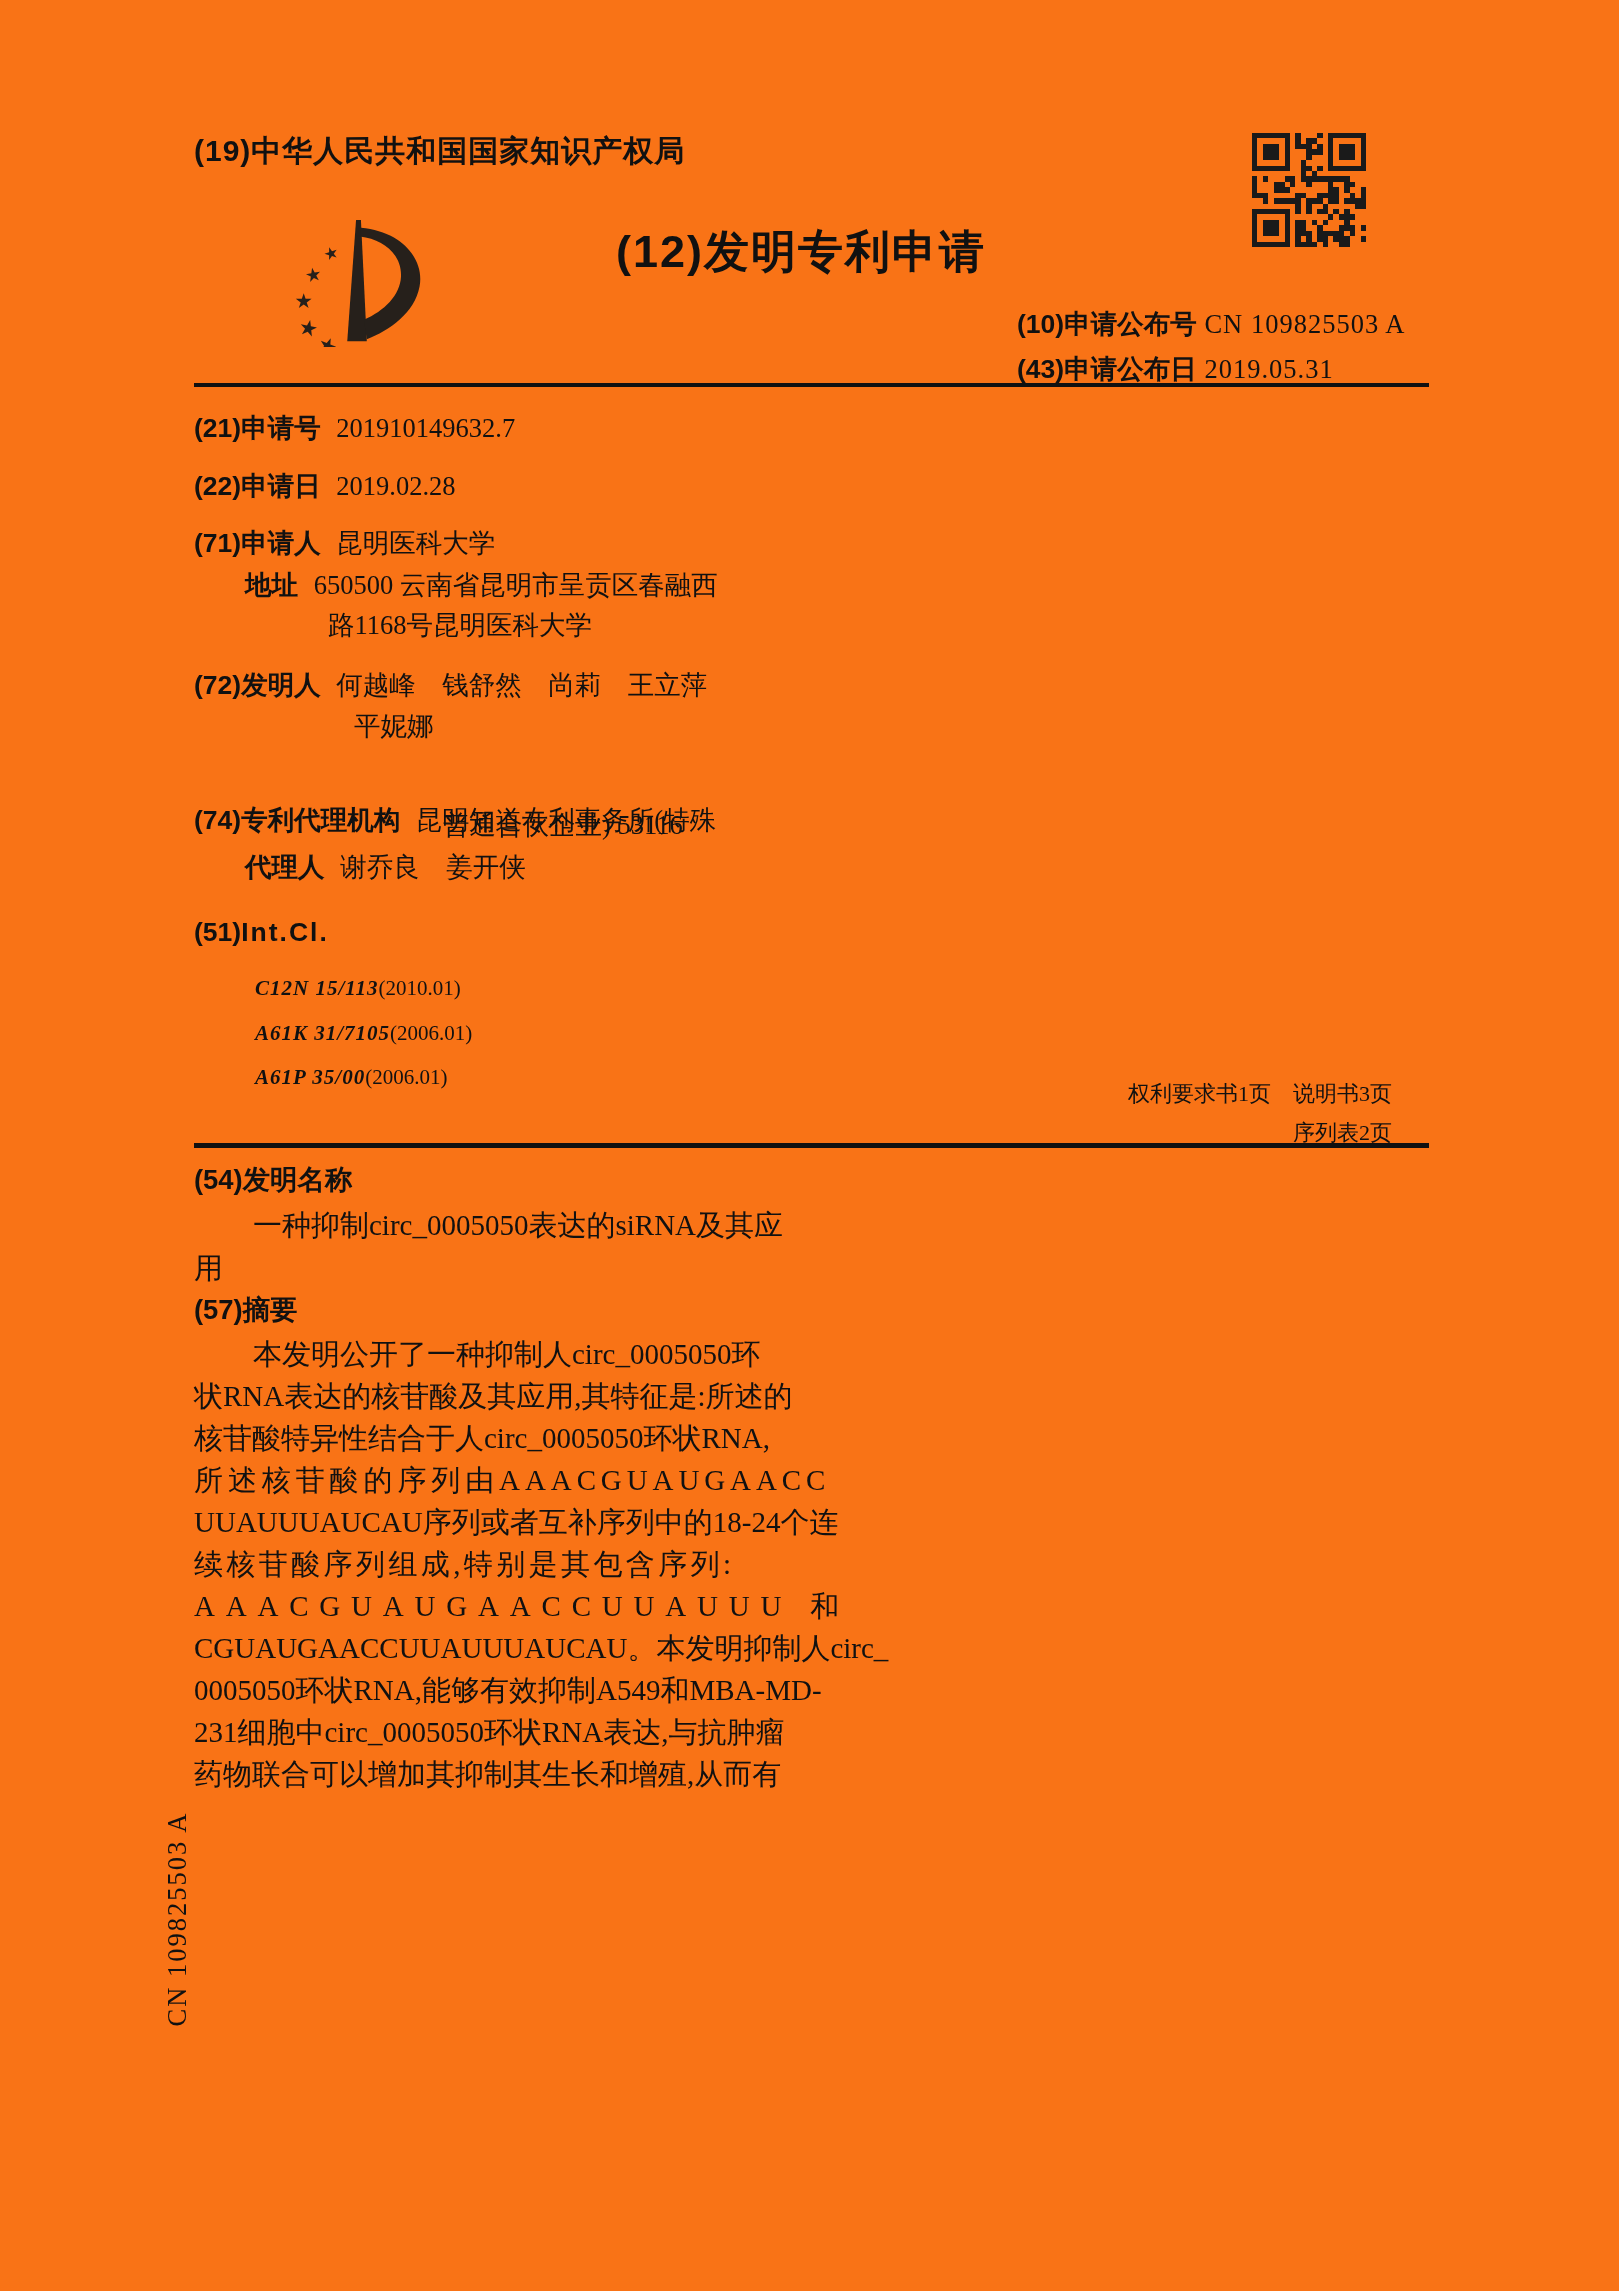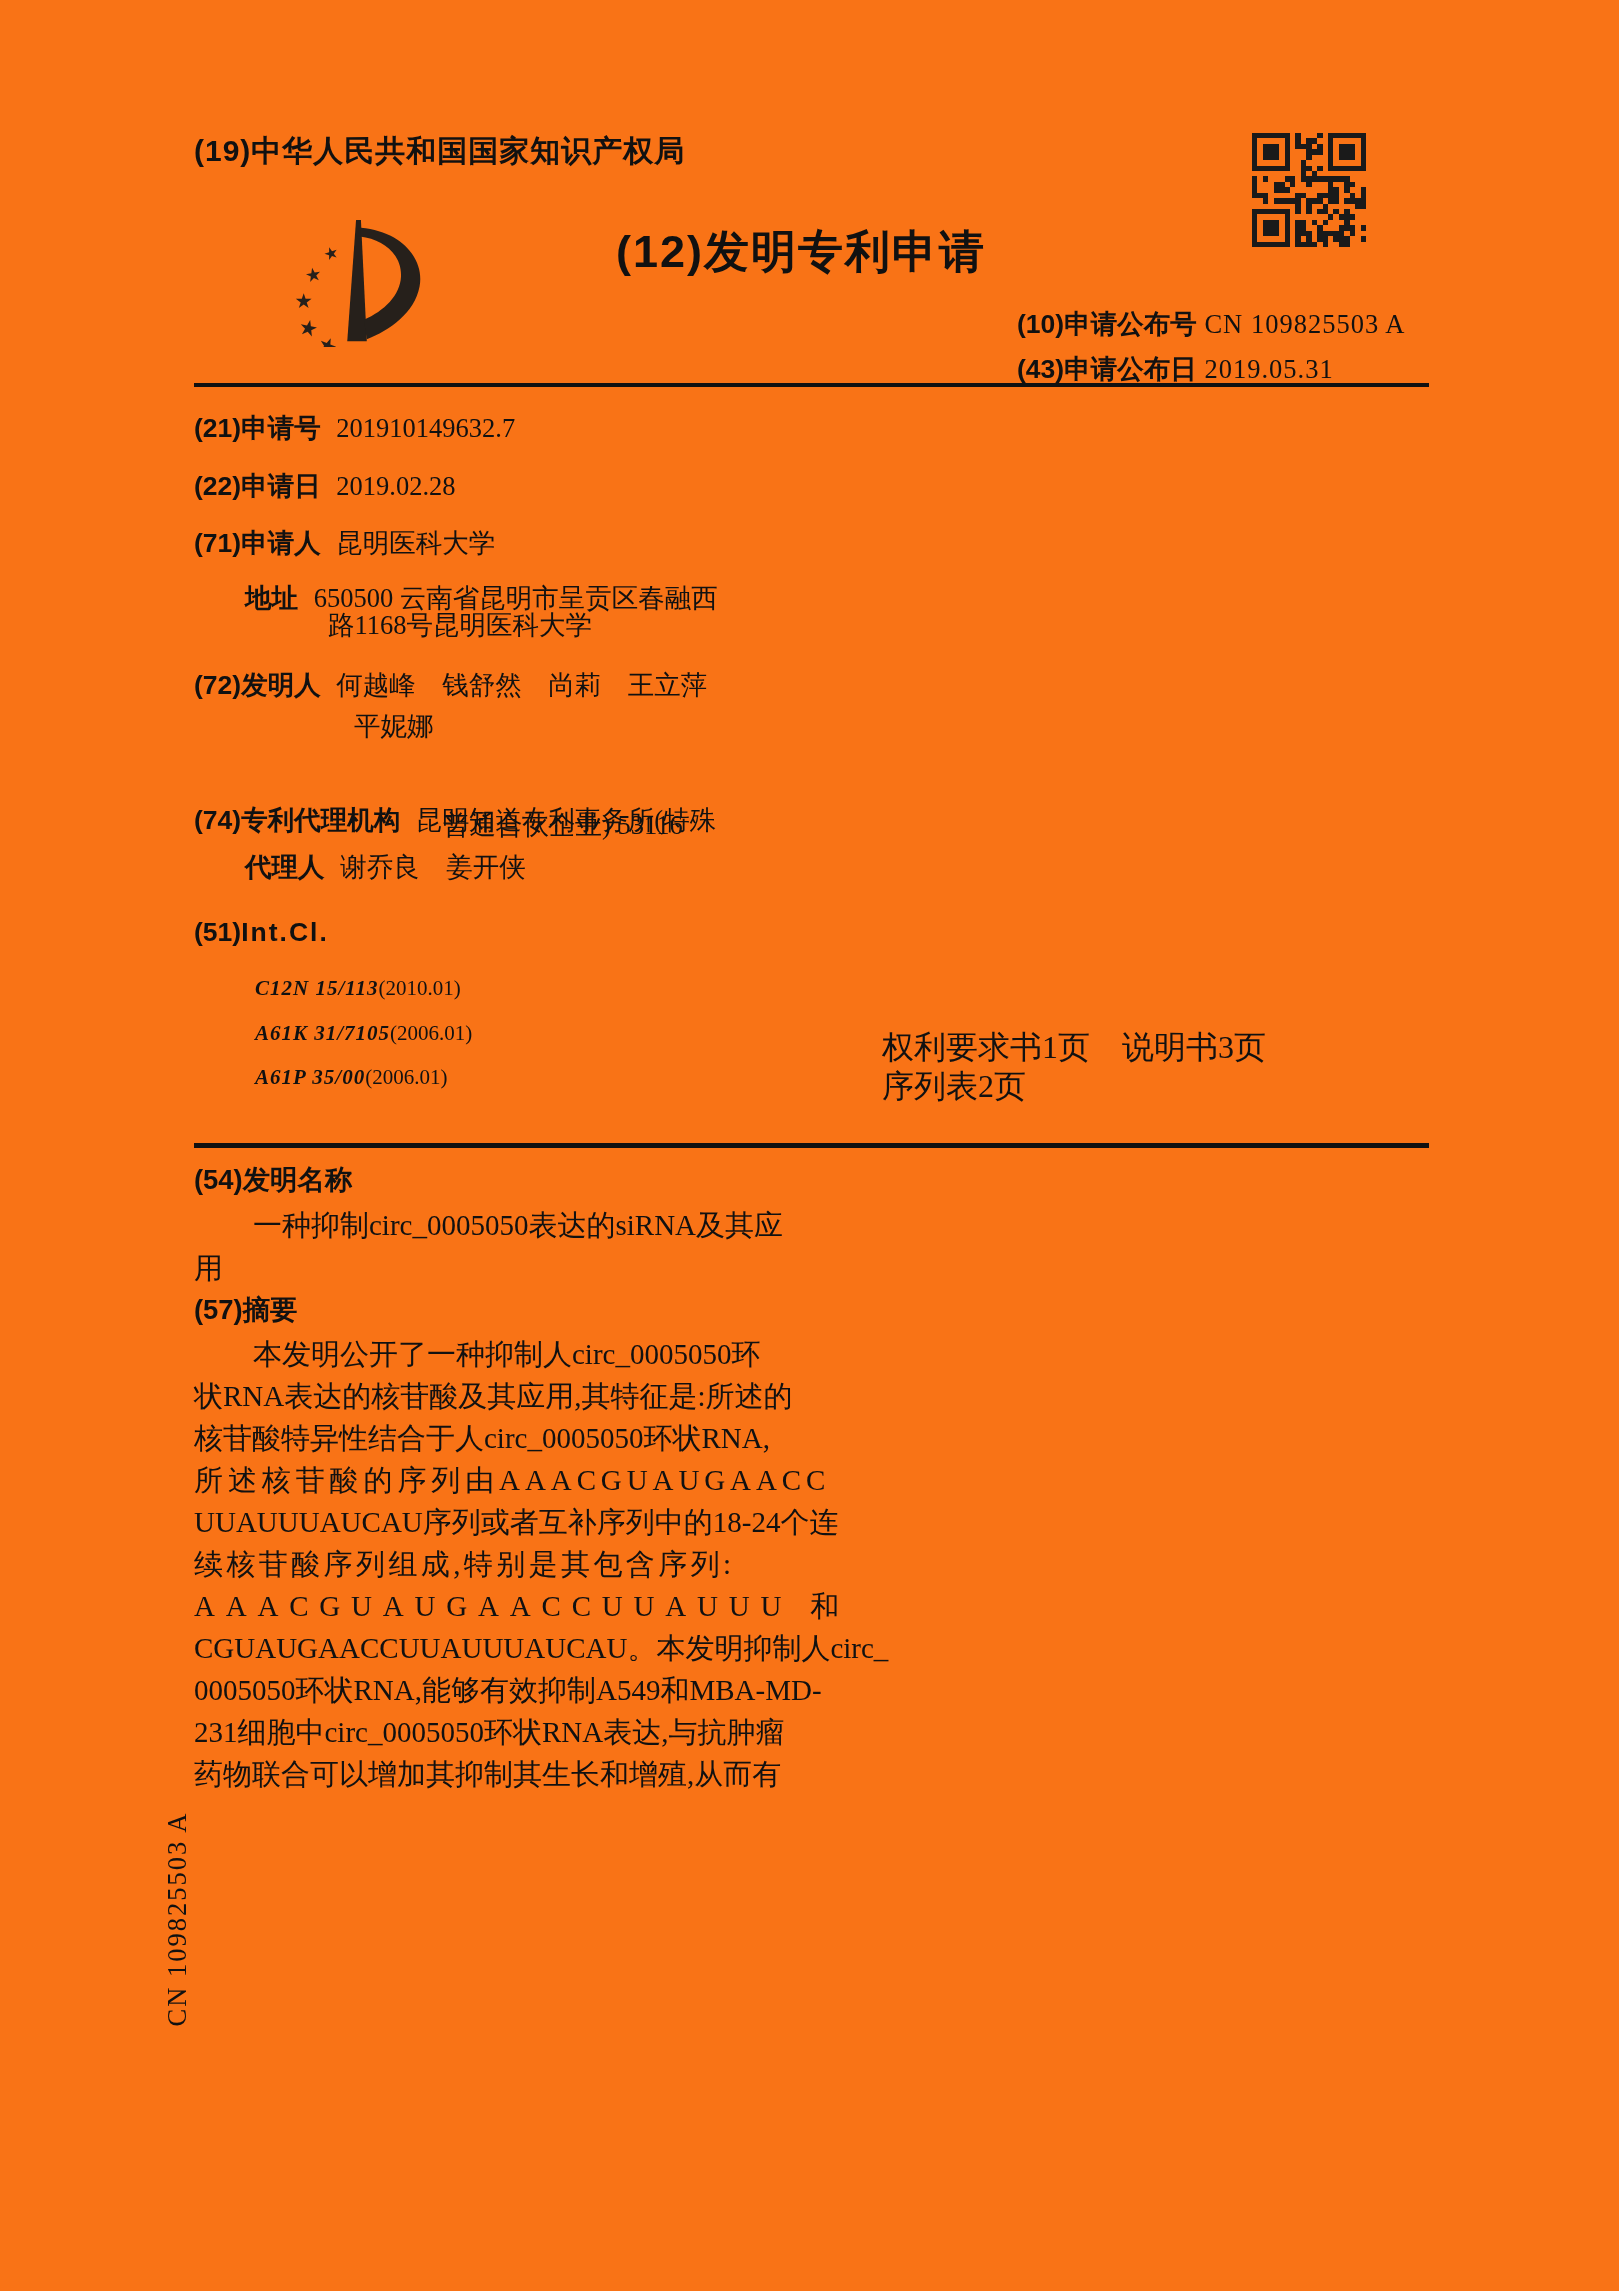--- a/index.html
+++ b/index.html
@@ -26,21 +26,21 @@
   .rule1{top:383px;height:3.9px;}
   .rule2{top:1143px;height:4.9px;}
 
   .biblio-line{font-size:26.5px;}
   .biblio-line .lbl{font-family:"Liberation Sans","DejaVu Sans",sans-serif;font-weight:bold;}
   .biblio-line .val{margin-left:15.7px;}
   .ipc-line{font-size:21px;font-style:italic;font-weight:600;letter-spacing:1px;margin-top:12px;}
   .ipc-line .ver{font-style:normal;font-weight:normal;letter-spacing:0;}
   .intcl{font-family:"Liberation Sans","DejaVu Sans",sans-serif;letter-spacing:2px;font-weight:600;}
 
-  .pages-block{left:882px;top:1028px;width:510px;text-align:left;font-size:32px;}
+  .pages-block{left:882px;top:1074px;width:510px;text-align:right;font-size:22px;}
   .pages-block div{line-height:39px;}
 
   .sec-label{font-size:27.4px;font-weight:bold;
     font-family:"Liberation Sans","DejaVu Sans",sans-serif;}
   .title-text{font-size:29px;}
 
   .abstract{position:absolute;left:194px;top:1333px;width:594px;font-size:29px;}
   .abstract .ln{line-height:42px;white-space:nowrap;}
   .ln-indent{text-indent:59px;}
   .ls-a{letter-spacing:4.9px;}
@@ -315,21 +315,21 @@
   </div>
 
   <div class="abs biblio-line" style="left:194px;top:468px;">
     <span class="lbl">(22)申请日</span><span class="val">2019.02.28</span>
   </div>
 
   <div class="abs biblio-line" style="left:194px;top:525px;">
     <span class="lbl">(71)申请人</span><span class="val">昆明医科大学</span>
   </div>
 
-  <div class="abs biblio-line" style="left:245px;top:580px;">
+  <div class="abs biblio-line" style="left:245px;top:567px;">
     <span class="lbl">地址</span><span class="val">650500 云南省昆明市呈贡区春融西</span>
   </div>
   <div class="abs biblio-line" style="left:328px;top:607px;">
     <span>路1168号昆明医科大学</span>
   </div>
 
   <div class="abs biblio-line" style="left:194px;top:667px;text-align:right;">
     <span class="lbl">(72)发明人</span><span class="val">何越峰　钱舒然　尚莉　王立萍</span>
   </div>
   <div class="abs biblio-line" style="left:354px;top:708px;">

